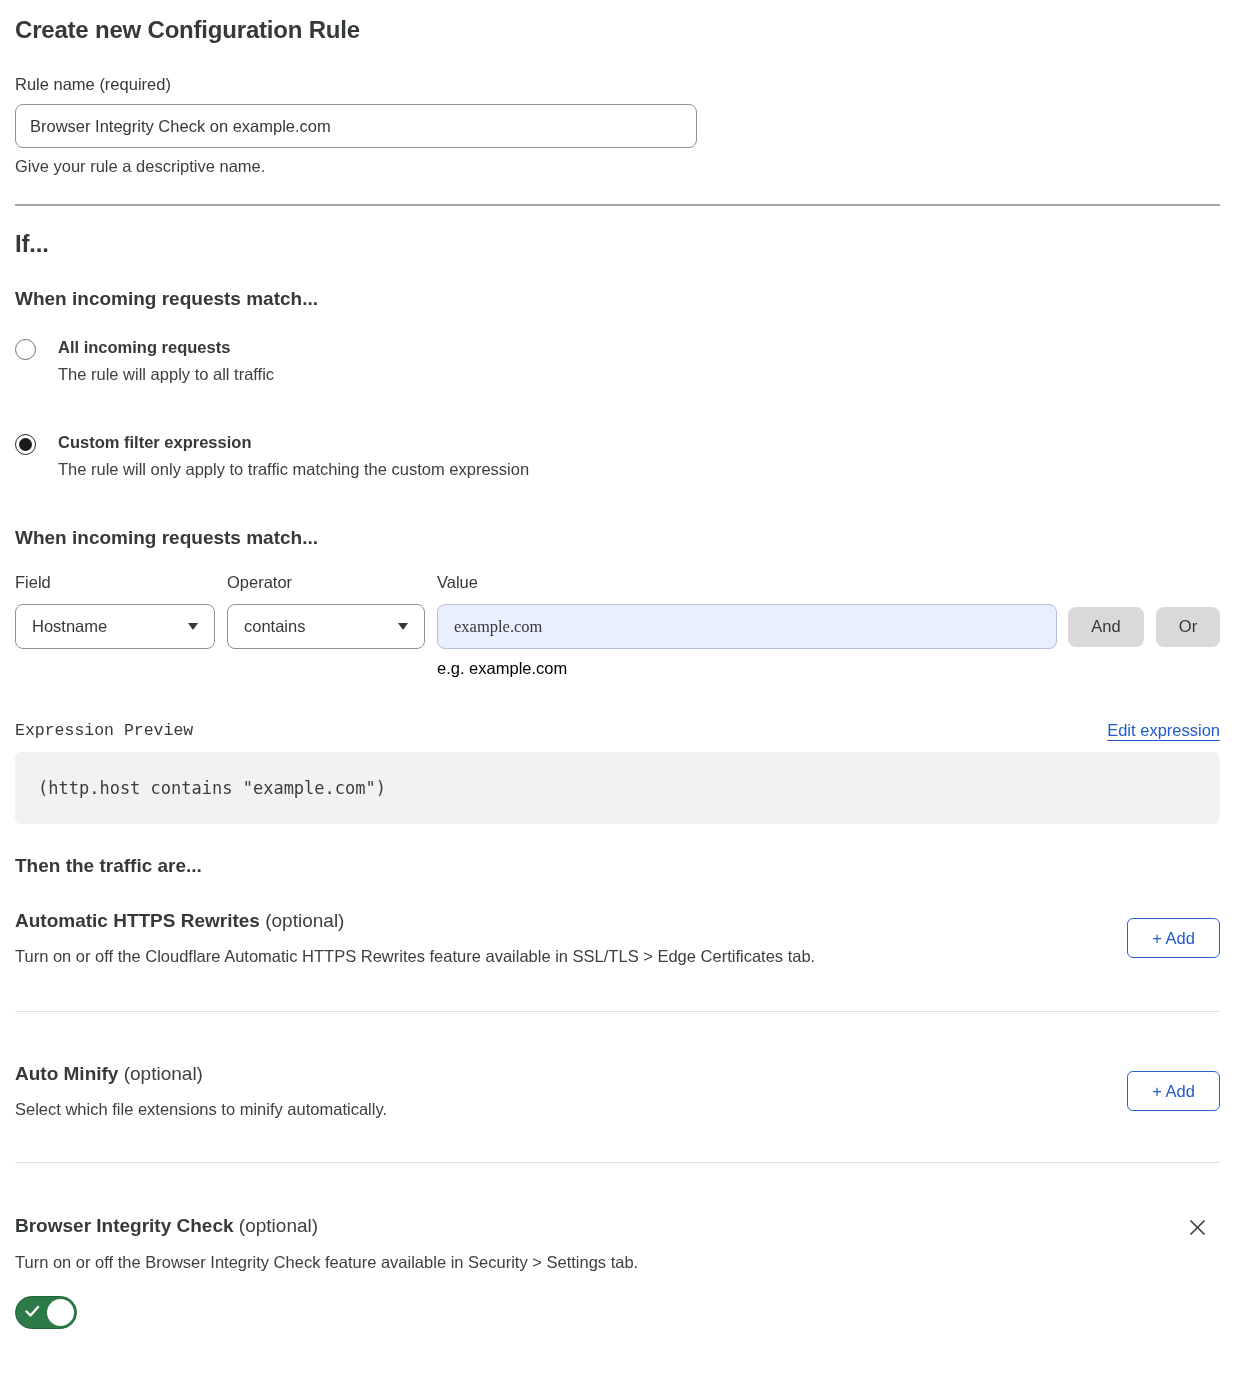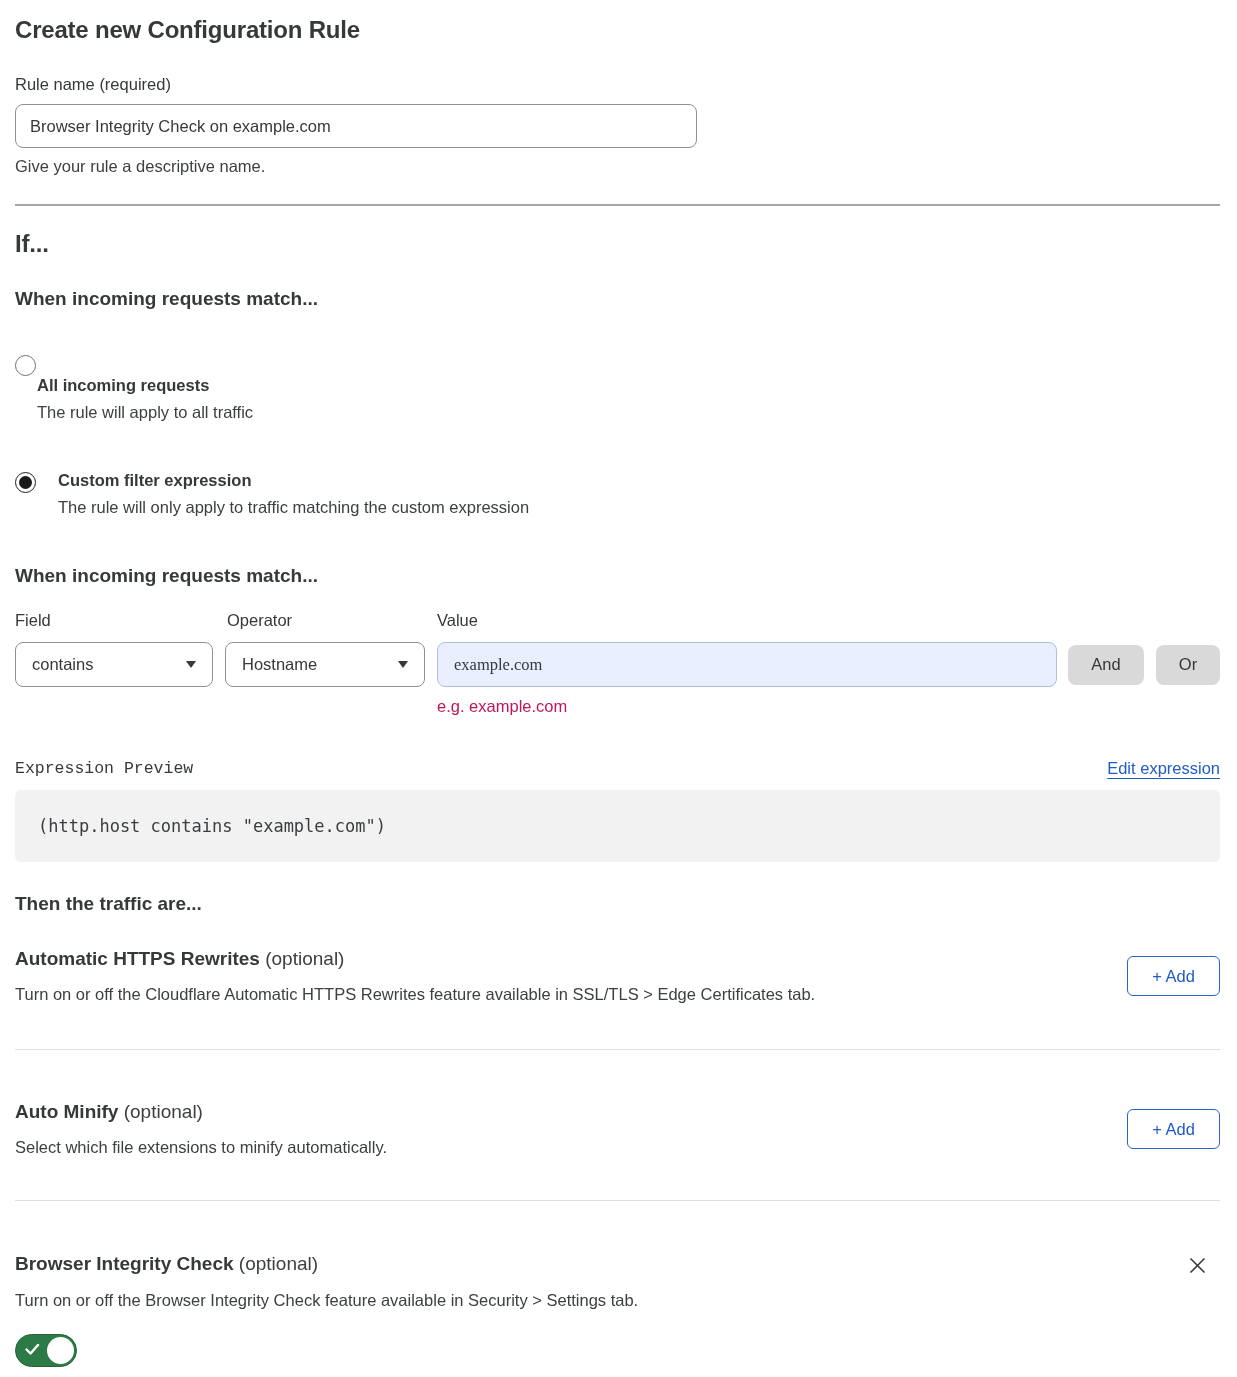--- a/index.html
+++ b/index.html
@@ -32,21 +32,21 @@
     font-family: inherit;
     color: #36393a;
     background: #fff;
     outline: none;
   }
   .help-text { margin-top: 9px; font-size: 16.5px; color: #3d4042; }
   .top-divider { border: none; border-top: 2px solid #a6a6a6; margin: 28px 0 0; }
   .if-heading { font-size: 24px; font-weight: 700; margin: 24px 0 0; letter-spacing: -0.2px; }
   .subheading { font-size: 19px; font-weight: 700; margin-top: 30px; }
   .radio-option { display: flex; align-items: flex-start; cursor: pointer; }
-  .radio-option.first { margin-top: 44px; flex-direction: column; }
+  .radio-option.first { margin-top: 28px; }
   .radio-option.second { margin-top: 49px; }
   .radio-circle {
     flex: none;
     width: 21px; height: 21px;
     border-radius: 50%;
     border: 1.5px solid #707070;
     margin-top: 1px;
     position: relative;
     background: #fff;
   }
@@ -104,21 +104,21 @@
     background: #d9d9d9;
     border: none;
     border-radius: 8px;
     font-size: 16.5px;
     font-family: inherit;
     color: #36393a;
     cursor: pointer;
   }
   .btn-and { width: 76px; margin-right: 12px; }
   .btn-or { width: 64px; }
-  .hint { margin-left: 422px; margin-top: 10px; font-size: 16.5px; color: #be185d; }
+  .hint { margin-left: 422px; margin-top: 10px; font-size: 16.5px; color: #000000; }
   .preview-row { display: flex; justify-content: space-between; align-items: flex-end; margin-top: 43px; }
   .preview-label { font-size: 16.5px; font-family: Liberation Mono, monospace; }
   .edit-link {
     font-size: 16.5px;
     color: #215bc6;
     text-decoration: underline;
     text-underline-offset: 4px;
     cursor: pointer;
   }
   .code-block {
@@ -231,26 +231,26 @@
 
   <div class="subheading builder-heading">When incoming requests match...</div>
 
   <div class="builder-labels">
     <div class="col-field">Field</div>
     <div class="col-operator">Operator</div>
     <div>Value</div>
   </div>
 
   <div class="builder-controls">
+    <div class="select-box select-field">
+      <span>Hostname</span>
+      <span class="chevron"></span>
+    </div>
     <div class="select-box select-operator">
       <span>contains</span>
-      <span class="chevron"></span>
-    </div>
-    <div class="select-box select-field">
-      <span>Hostname</span>
       <span class="chevron"></span>
     </div>
     <input class="value-input" type="text" value="example.com" style="">
     <button class="btn-gray btn-and">And</button>
     <button class="btn-gray btn-or">Or</button>
   </div>
 
   <div class="hint">e.g. example.com</div>
 
   <div class="preview-row">

